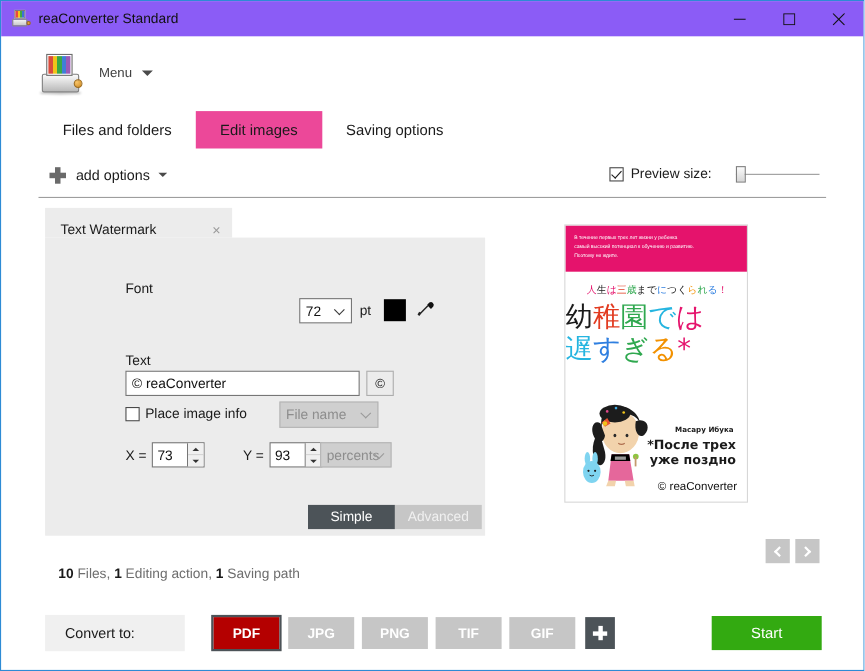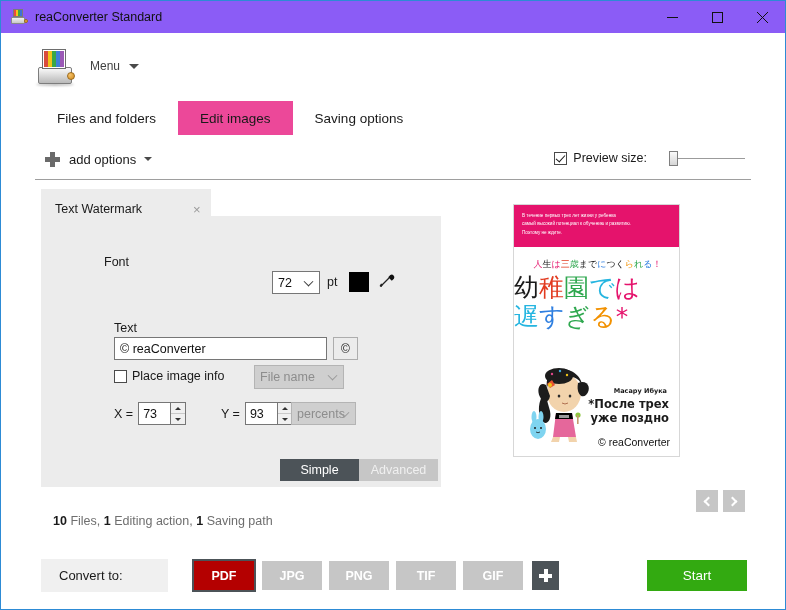--- a/index.html
+++ b/index.html
@@ -544,21 +544,21 @@
 
   <div class="wm-tabstrip">
     <div class="wm-tab">
       <span>Text Watermark</span>
       <span class="wm-tab-close">×</span>
     </div>
   </div>
 
   <div class="wm-panel">
 
-    <div class="field-label" style="left:63px; top:39px;">Font</div>
+    <div class="field-label" style="left:73px; top:39px;">Font</div>
     <div class="combo" style="left:231px; top:55px; width:48px; height:23px;">
       <span>72</span>
       <span class="chev"></span>
     </div>
     <div class="pt-label" style="left:286px; top:59px;">pt</div>
     <div class="color-swatch" style="left:308px; top:56px;"></div>
     <div class="eyedropper" style="left:337px; top:55px;">
       <svg width="18" height="18" viewBox="0 0 18 18">
         <line x1="2.5" y1="15.5" x2="11" y2="7" stroke="#222" stroke-width="1.3"></line>
         <line x1="2.5" y1="15.5" x2="4" y2="13" stroke="#222" stroke-width="2.2"></line>

